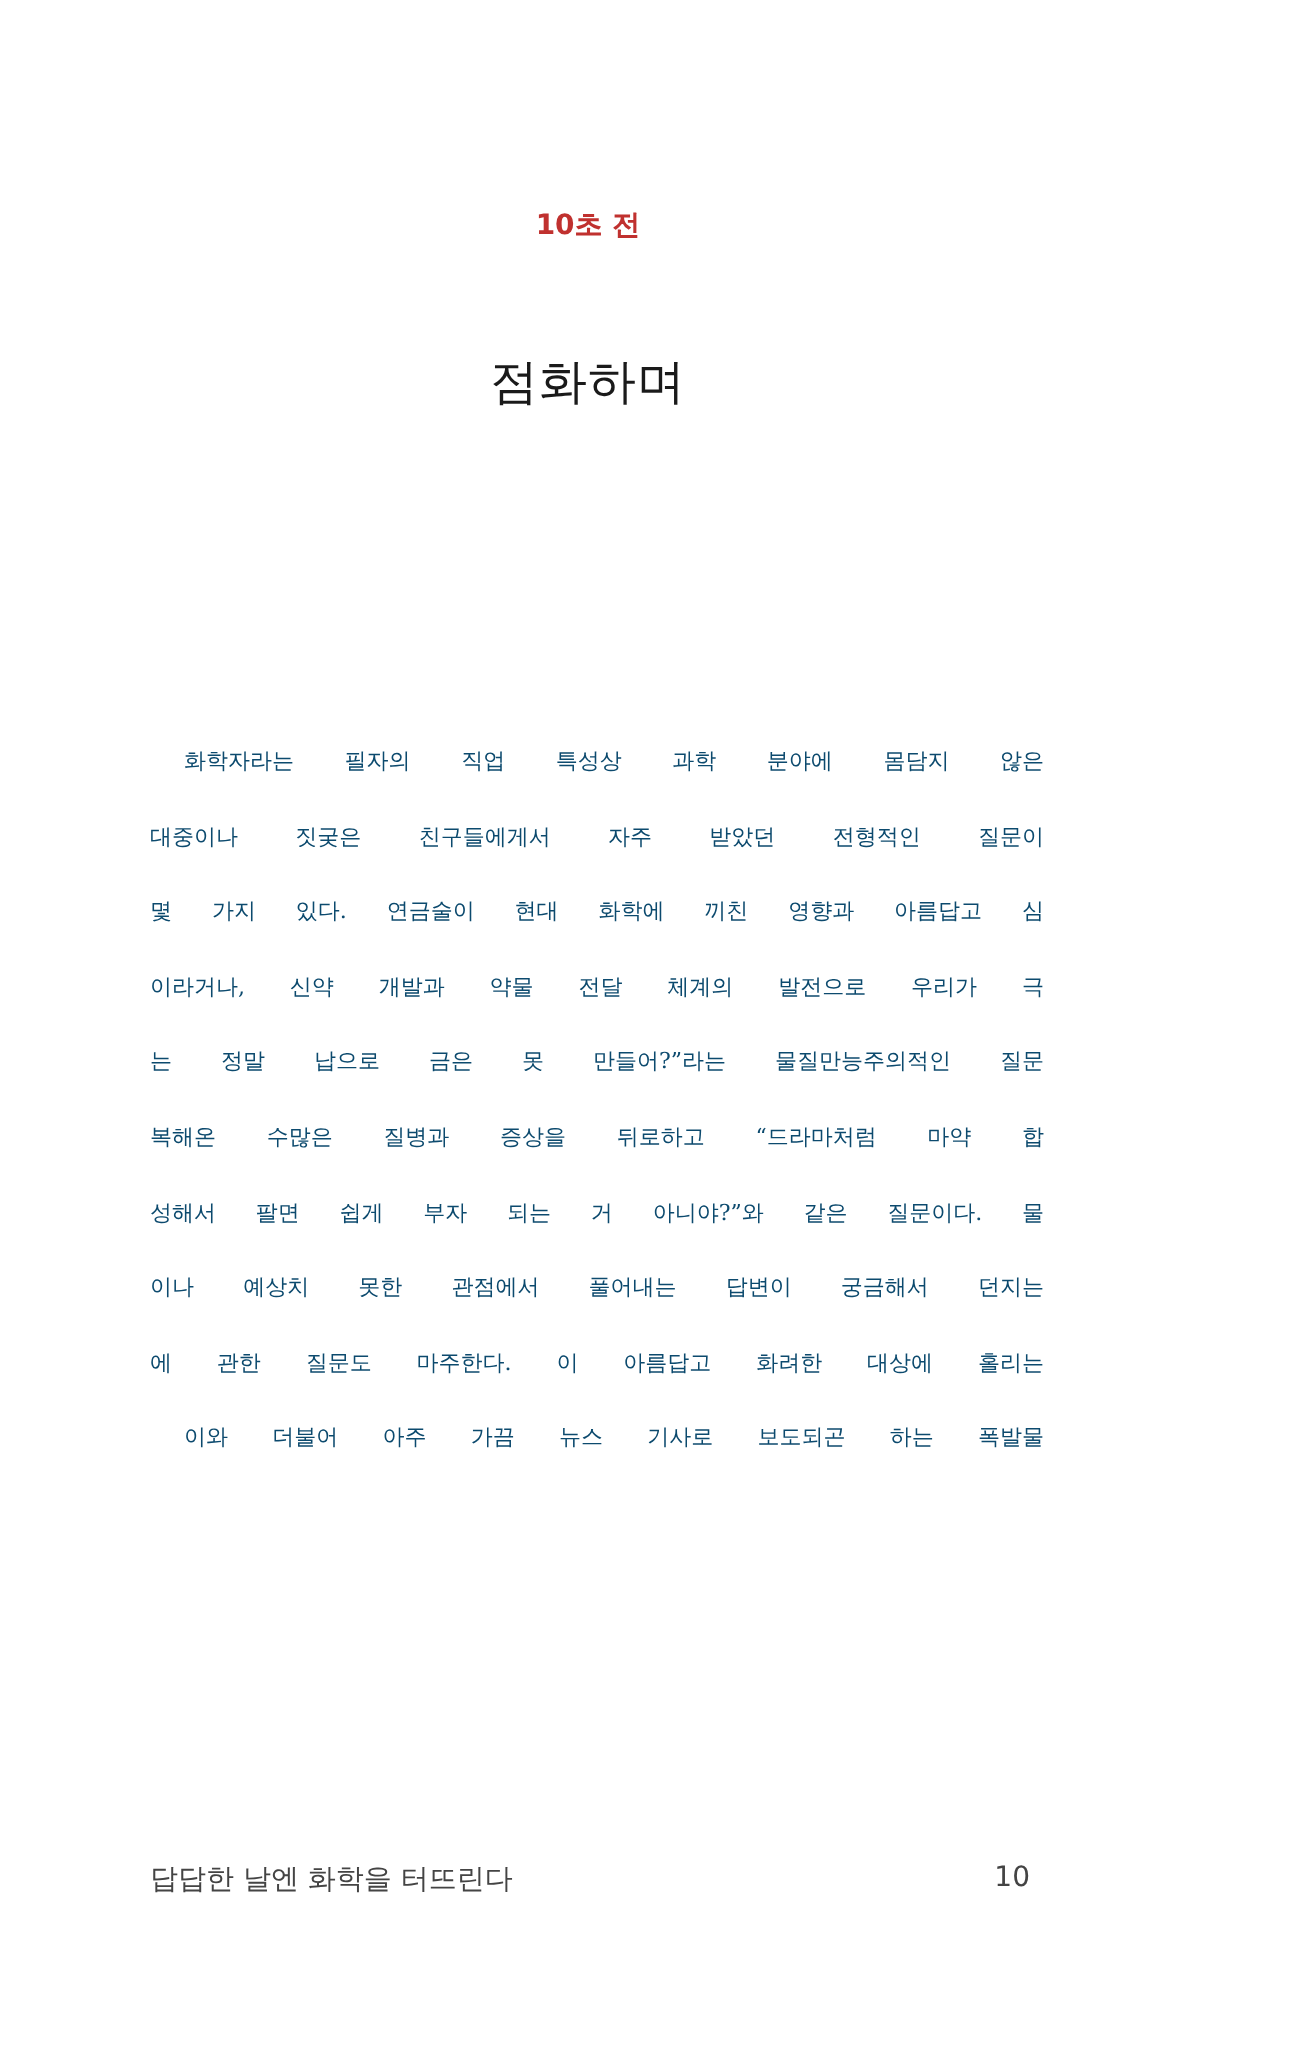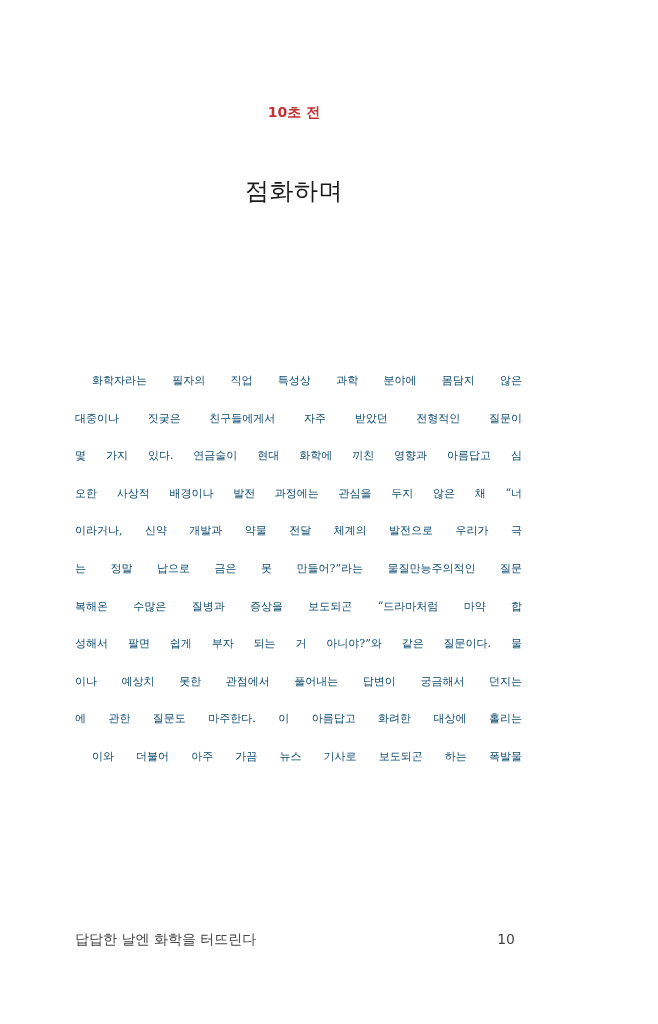--- a/index.html
+++ b/index.html
@@ -93,24 +93,23 @@
 <div class="page">
 
   <div class="chapter-label">10초 전</div>
 
   <div class="chapter-title">점화하며</div>
 
   <div class="body-text">
     <span class="body-line indent">화학자라는 필자의 직업 특성상 과학 분야에 몸담지 않은</span>
     <span class="body-line">대중이나 짓궂은 친구들에게서 자주 받았던 전형적인 질문이</span>
     <span class="body-line">몇 가지 있다. 연금술이 현대 화학에 끼친 영향과 아름답고 심</span>
-    <span class="body-line">오한 사상적 배경이나 발전 과정에는 관심을 두지 않은 채 “너</span>
     <span class="body-line">이라거나, 신약 개발과 약물 전달 체계의 발전으로 우리가 극</span>
     <span class="body-line">는 정말 납으로 금은 못 만들어?”라는 물질만능주의적인 질문</span>
-    <span class="body-line">복해온 수많은 질병과 증상을 보도되곤 “드라마처럼 마약 합</span>
+    <span class="body-line">복해온 수많은 질병과 증상을 뒤로하고 “드라마처럼 마약 합</span>
     <span class="body-line">성해서 팔면 쉽게 부자 되는 거 아니야?”와 같은 질문이다. 물</span>
     <span class="body-line">이나 예상치 못한 관점에서 풀어내는 답변이 궁금해서 던지는</span>
     <span class="body-line">에 관한 질문도 마주한다. 이 아름답고 화려한 대상에 홀리는</span>
     <span class="body-line indent">이와 더불어 아주 가끔 뉴스 기사로 보도되곤 하는 폭발물</span>
   </div>
 
   <div class="footer">
     <span class="footer-title">답답한 날엔 화학을 터뜨린다</span>
     <span class="page-number">10</span>
   </div>

